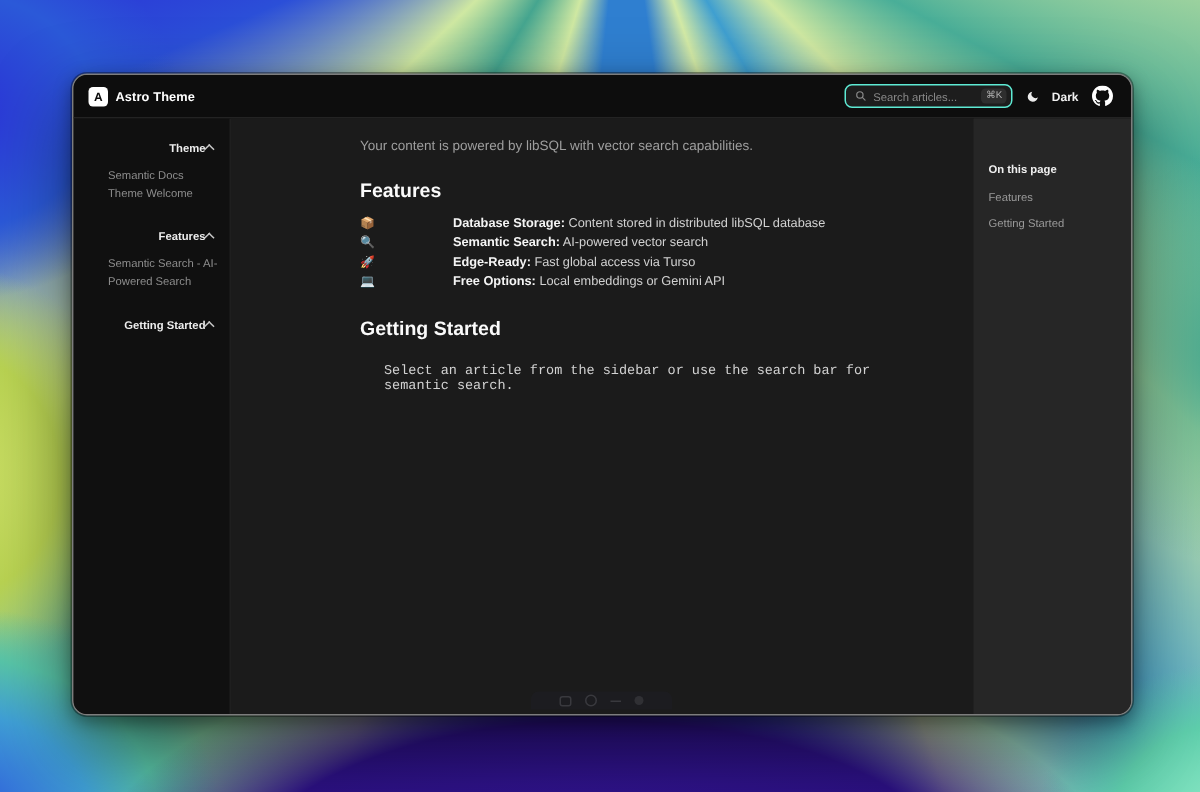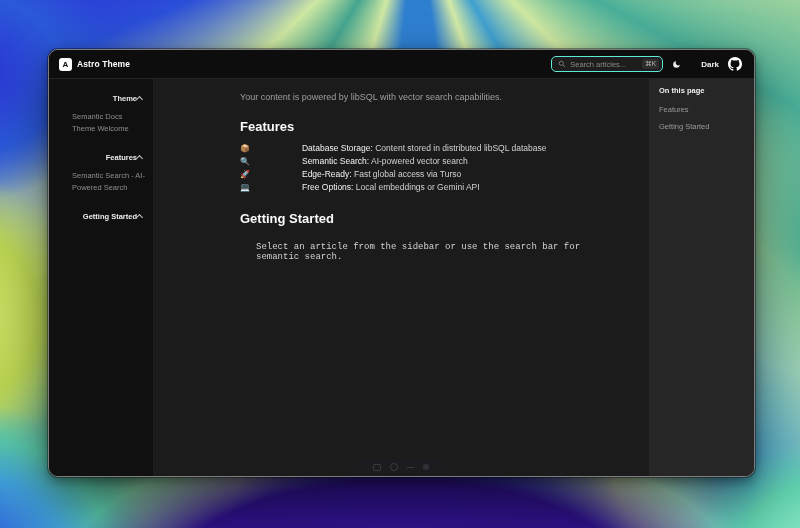--- a/index.html
+++ b/index.html
@@ -44,21 +44,21 @@
     display:flex;align-items:center;gap:4px;padding:0 3px 0 6px;box-sizing:border-box;cursor:text;
   }
   .searchbox svg{flex:none;display:block;}
   .searchbox input{
     flex:1;min-width:0;background:transparent;border:none;outline:none;
     color:#ddd;font-size:7.5px;font-family:inherit;padding:0;
   }
   .searchbox input::placeholder{color:#8a8a8a;}
   .kbd{background:#2e2e2e;color:#b3b3b3;font-size:6.5px;border-radius:3px;padding:2px 3px;line-height:1;flex:none;}
   .theme-btn{
-    display:flex;align-items:center;gap:20px;background:none;border:none;padding:0;
+    display:flex;align-items:center;gap:8px;background:none;border:none;padding:0;
     color:#f0f0f0;font-size:8px;font-weight:600;font-family:inherit;cursor:pointer;
   }
   .gh{display:flex;align-items:center;cursor:pointer;}
   .gh svg{width:14px;height:14px;fill:#fff;display:block;}
   
   .winbody{flex:1;display:flex;min-height:0;}
   .sidebar{
     flex:0 0 105px;width:105px;background:#101010;border-right:1px solid #1f1f1f;
     padding:15px 8px 0 10px;box-sizing:border-box;
   }
@@ -75,24 +75,24 @@
   }
   .content{
     flex:1;background:#1b1b1b;padding:13px 40px 0 86px;box-sizing:border-box;min-width:0;
   }
   .content h1{font-size:17px;font-weight:800;color:#fafafa;margin:0 0 9px;letter-spacing:-.2px;}
   .intro{font-size:9px;color:#9e9e9e;margin:0 0 4px;}
   .content h2{font-size:13px;font-weight:800;color:#fafafa;margin:17px 0 8px;}
   .features{list-style:none;margin:0;padding:0;}
   .features li{font-size:8.5px;color:#d2d2d2;line-height:13px;display:flex;gap:4px;align-items:baseline;}
   .features .emoji{font-size:8px;flex:none;}
-  .features strong{color:#f4f4f4;font-weight:400;white-space:nowrap;padding-left:48px;}
+  .features strong{color:#f4f4f4;font-weight:700;white-space:nowrap;padding-left:48px;}
   .gs-text{font-size:9px;color:#d2d2d2;margin:16px;font-family:Liberation Mono, monospace;}
   .toc{
-    flex:0 0 105px;width:105px;background:#262626;padding:7px 10px;box-sizing:border-box;
+    flex:0 0 105px;width:105px;background:#262626;padding:29px 10px;box-sizing:border-box;
   }
   .toc-title{font-size:7.5px;font-weight:700;color:#f0f0f0;margin-bottom:10px;}
   .toc a{display:block;font-size:7.5px;color:#9a9a9a;margin-bottom:8px;text-decoration:none;cursor:pointer;}
   
   .dock-hint{
     position:absolute;left:354px;top:461px;width:94px;height:12px;z-index:5;
     background:#1d1d21;border-radius:5px 5px 0 0;
     display:flex;align-items:center;justify-content:center;gap:9px;opacity:.92;
   }
   .dock-hint span{display:block;opacity:.55;}

